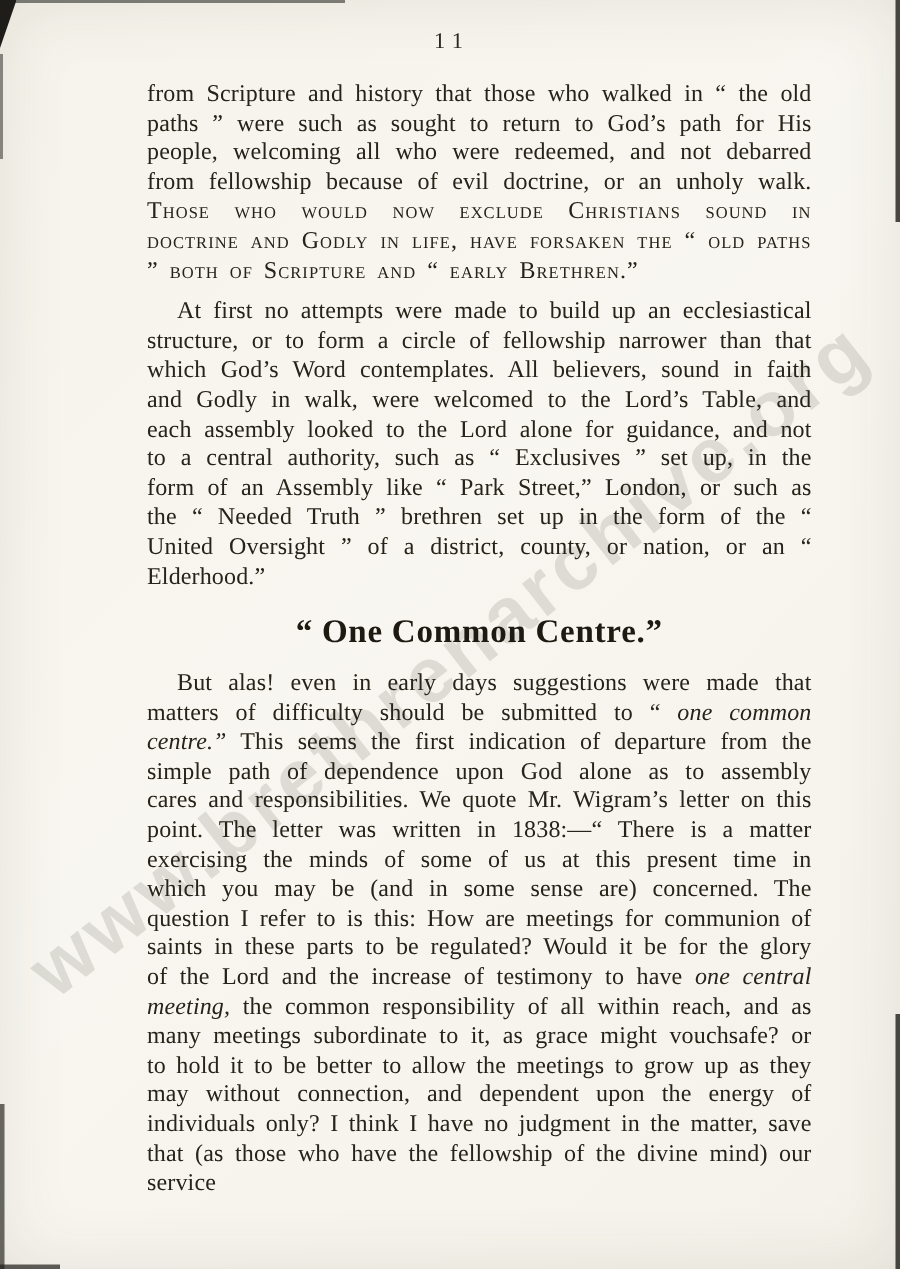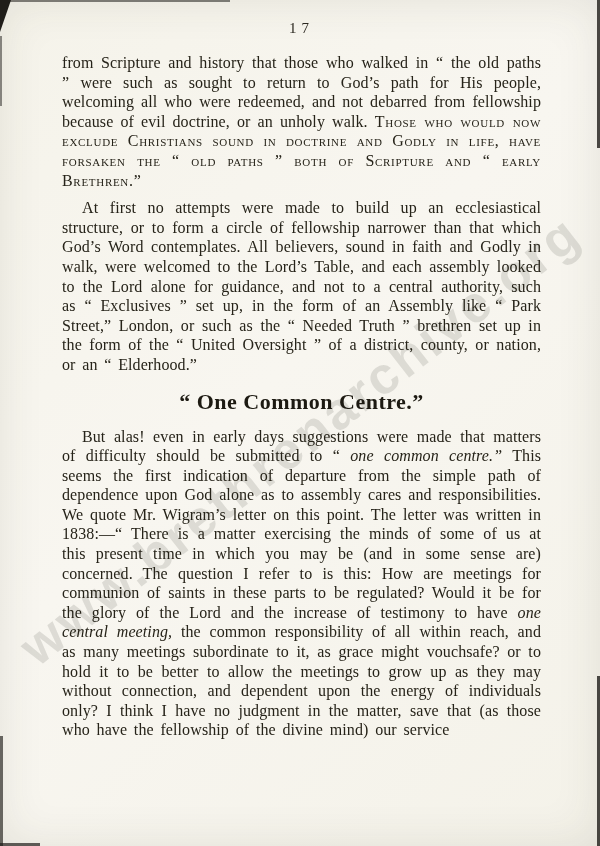--- a/index.html
+++ b/index.html
@@ -27,20 +27,21 @@
     font-size: 15px;
     letter-spacing: 5px;
     color: #2b2820;
     margin: 4px 0 16px 0;
     position: relative;
     z-index: 2;
   }
   .text-body {
     position: relative;
     z-index: 2;
+    margin-left: 36px;
   }
   .text-body p {
     margin: 0 0 8px 0;
     text-align: justify;
     font-size: 16px;
     line-height: 19.6px;
     color: #262319;
     word-spacing: 2.6px;
     letter-spacing: 0.1px;
   }
@@ -111,21 +112,21 @@
     bottom: 0; left: 0;
     width: 40px; height: 3px;
     opacity: 0.7;
   }
 </style>
 </head>
 <body>
 
 <div class="page">
   <div class="watermark">www.brethrenarchive.org</div>
-  <div class="page-number">17</div>
+  <div class="page-number">11</div>
   <div class="text-body">
       <p class="para"><span>from Scripture and history that those who walked in “ the old paths ” were such as sought to return to God’s path for His people, welcoming all who were redeemed, and not debarred from fellowship because of evil doctrine, or an unholy walk.  </span><span class="smallcaps">Those who would now exclude Christians sound in doctrine and Godly in life, have forsaken the “ old paths ” both of Scripture and “ early Brethren.”</span></p>
       <p class="para indent"><span>At first no attempts were made to build up an ecclesiastical structure, or to form a circle of fellowship narrower than that which God’s Word contemplates.  All believers, sound in faith and Godly in walk, were welcomed to the Lord’s Table, and each assembly looked to the Lord alone for guidance, and not to a central authority, such as “ Exclusives ” set up, in the form of an Assembly like “ Park Street,” London, or such as the “ Needed Truth ” brethren set up in the form of the “ United Oversight ” of a district, county, or nation, or an “ Elderhood.”</span></p>
       <h2 class="chapter-heading">“ One Common Centre.”</h2>
       <p class="para indent"><span>But alas! even in early days suggestions were made that matters of difficulty should be submitted to “ </span><span class="italic">one common centre.”</span><span>  This seems the first indication of departure from the simple path of dependence upon God alone as to assembly cares and responsibilities.  We quote Mr. Wigram’s letter on this point.  The letter was written in 1838:—“ There is a matter exercising the minds of some of us at this present time in which you may be (and in some sense are) concerned.  The question I refer to is this: How are meetings for communion of saints in these parts to be regulated?  Would it be for the glory of the Lord and the increase of testimony to have </span><span class="italic">one central meeting,</span><span> the common responsibility of all within reach, and as many meetings subordinate to it, as grace might vouchsafe? or to hold it to be better to allow the meetings to grow up as they may without connection, and dependent upon the energy of individuals only?  I think I have no judgment in the matter, save that (as those who have the fellowship of the divine mind) our service</span></p>
     </div>
   <div class="artifact a-top-left"></div>
   <div class="artifact a-top-edge"></div>
   <div class="artifact a-left-top"></div>
   <div class="artifact a-right-top"></div>

